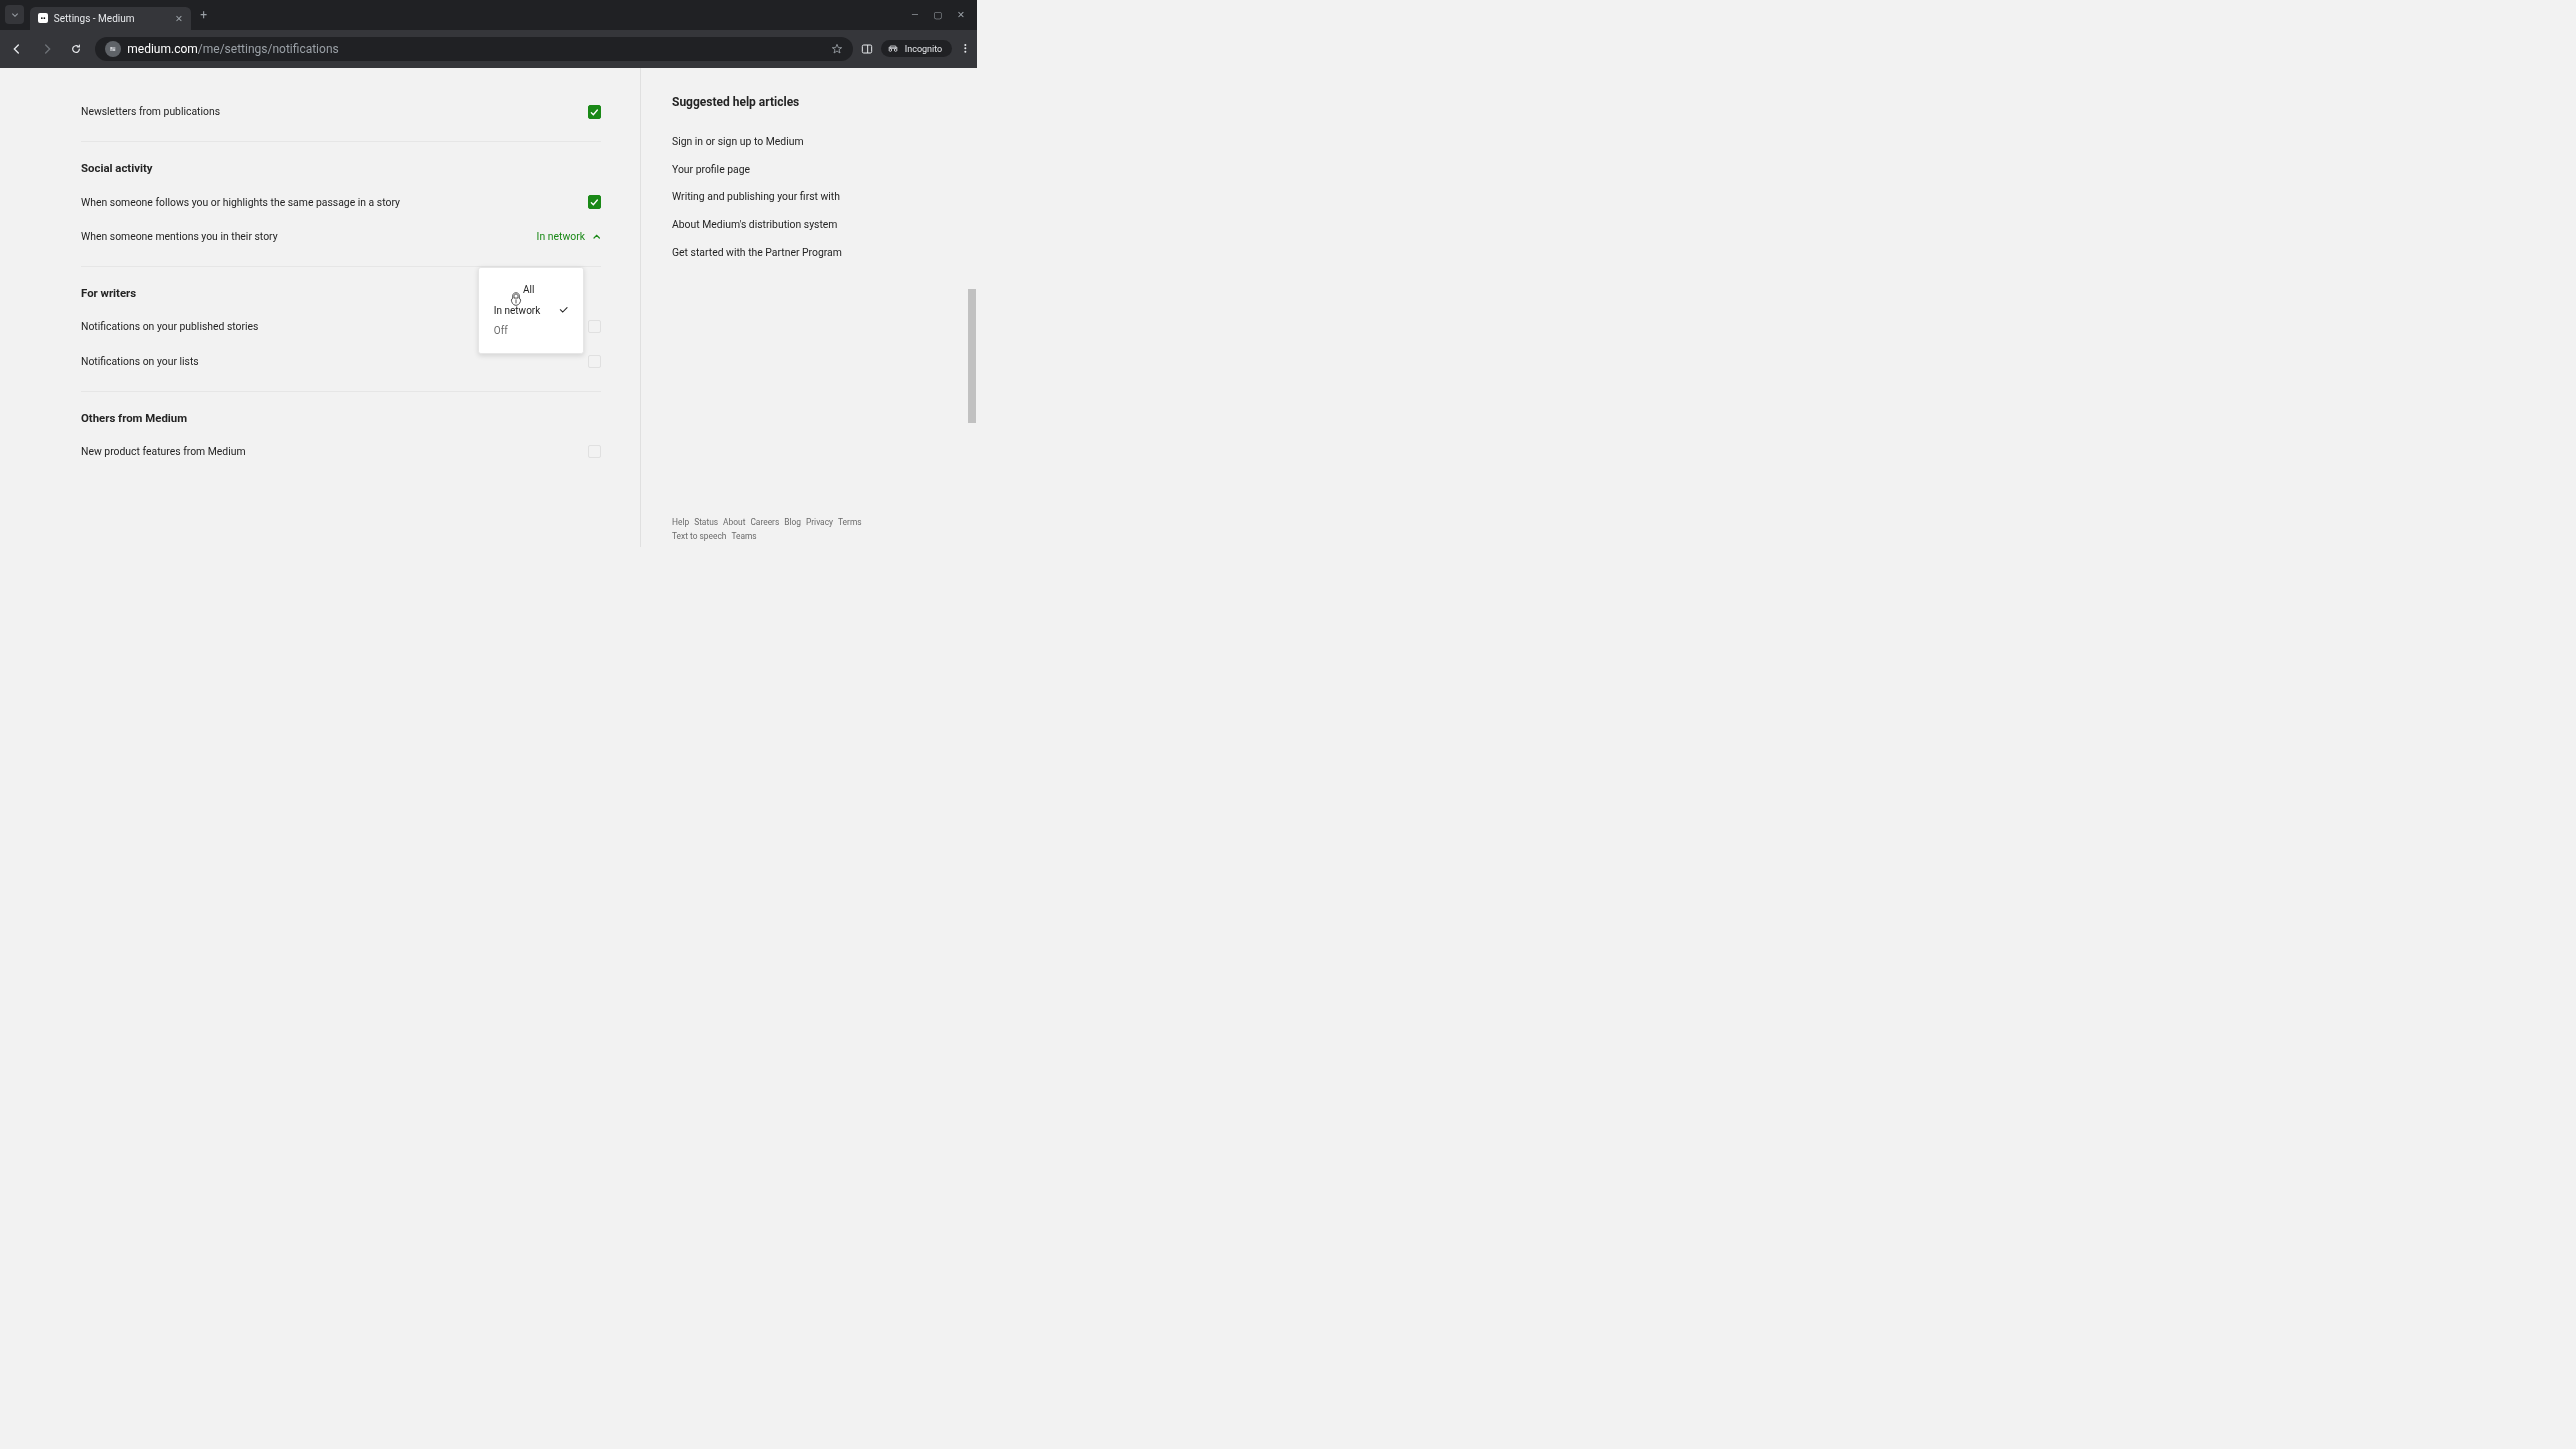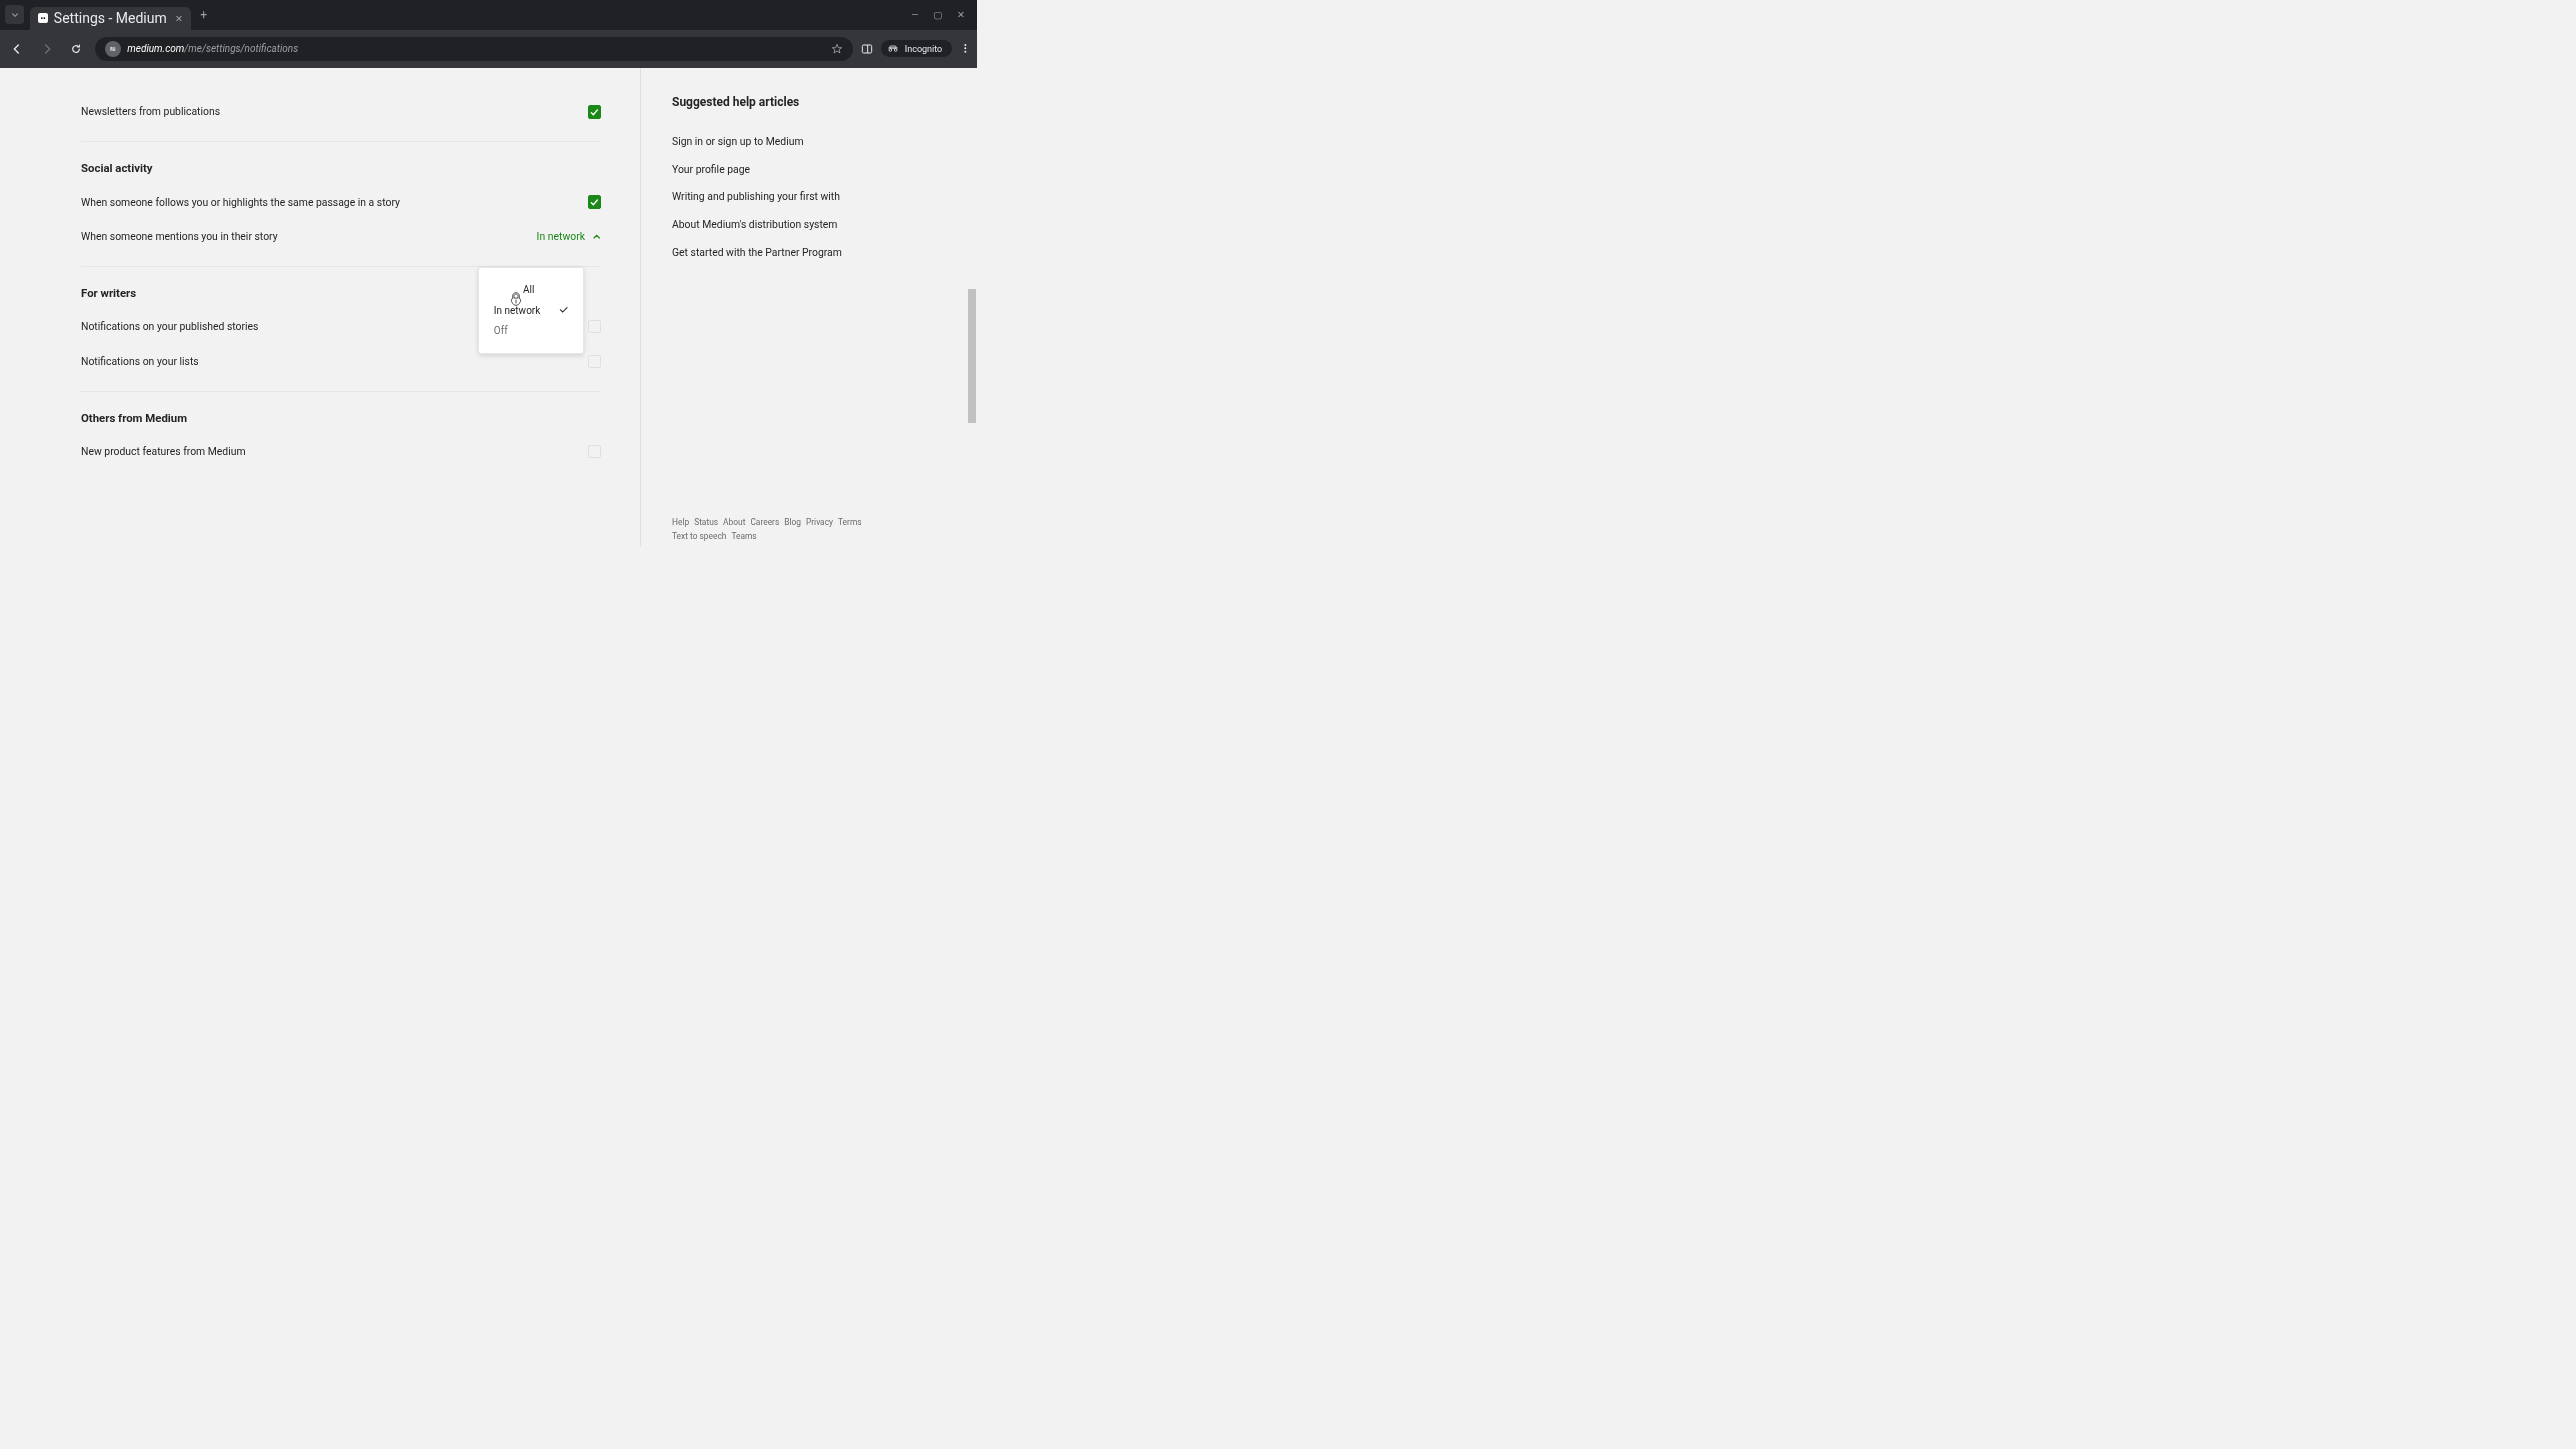--- a/index.html
+++ b/index.html
@@ -37,21 +37,21 @@
   gap: 5.4px;
   margin-top: 6.7px;
 }
 .favicon {
   width: 10.7px; height: 10.7px;
   background: #fff;
   border-radius: 2px;
   display: flex; align-items: center; justify-content: center;
   font-size: 7.4px; font-weight: bold; color: #000;
 }
-.tab-title { color: #e8eaed; font-size: 14px; flex: 1; }
+.tab-title { color: #e8eaed; font-size: 10px; flex: 1; }
 .tab-close { color: #9aa0a6; font-size: 9.4px; cursor: pointer; }
 .new-tab { color: #9aa0a6; font-size: 12px; margin-left: 9.4px; cursor: pointer; }
 .window-controls {
   margin-left: auto;
   display: flex;
   gap: 14.8px;
   color: #9aa0a6;
   padding-right: 6.7px;
 }
 .window-controls span { cursor: pointer; font-size: 9.4px; }
@@ -81,21 +81,21 @@
   align-items: center;
   padding: 0 9.4px;
   gap: 6.7px;
 }
 .site-badge {
   width: 16px; height: 16px;
   background: #5f6368;
   border-radius: 8px;
   display: flex; align-items: center; justify-content: center;
 }
-.url-text { color: #e8eaed; font-size: 10px; font-style: italic; }
+.url-text { color: #e8eaed; font-size: 12px; }
 .url-text .domain { color: #fff; }
 .url-text .path { color: #9aa0a6; }
 .url-right { margin-left: auto; display: flex; gap: 9.4px; align-items: center; }
 .toolbar-right { display: flex; align-items: center; gap: 8px; }
 .incognito-badge {
   background: #202124;
   border-radius: 12px;
   height: 17px;
   padding: 0 9.4px 0 6.7px;
   display: flex; align-items: center; gap: 5.4px;

